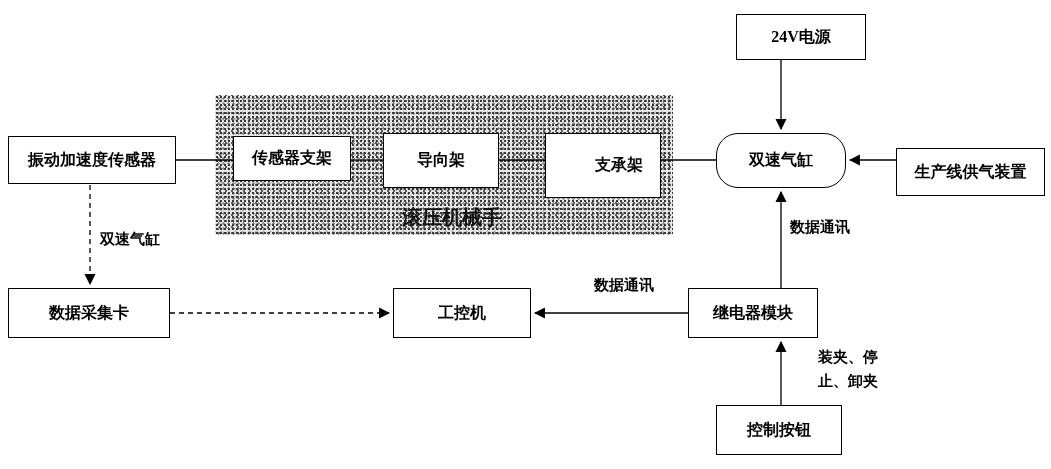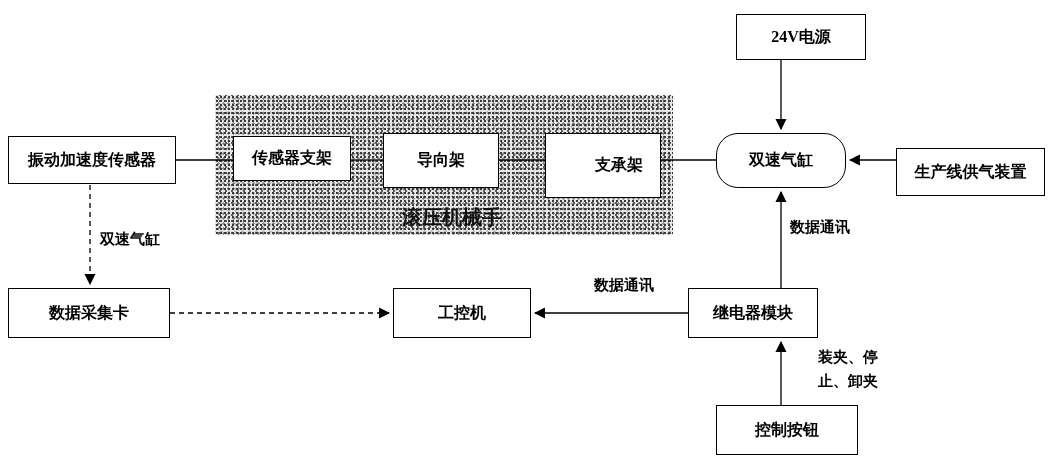--- a/index.html
+++ b/index.html
@@ -115,21 +115,21 @@
   </div>
 
   <div class="box" style="left:393px;top:288px;width:138px;height:50px;">
     <span>工控机</span>
   </div>
 
   <div class="box" style="left:688px;top:288px;width:130px;height:50px;">
     <span>继电器模块</span>
   </div>
 
-  <div class="box" style="left:716px;top:405px;width:142px;height:50px;">
+  <div class="box" style="left:716px;top:405px;width:126px;height:50px;">
     <span>控制按钮</span>
   </div>
 
   <div class="edge-label" style="left:100px;top:230px;">双速气缸</div>
 
   <div class="edge-label" style="left:594px;top:276px;text-align:right;">数据通讯</div>
 
   <div class="edge-label" style="left:790px;top:218px;">数据通讯</div>
 
   <div class="edge-label" style="left:818px;top:345px;line-height:24px;">

